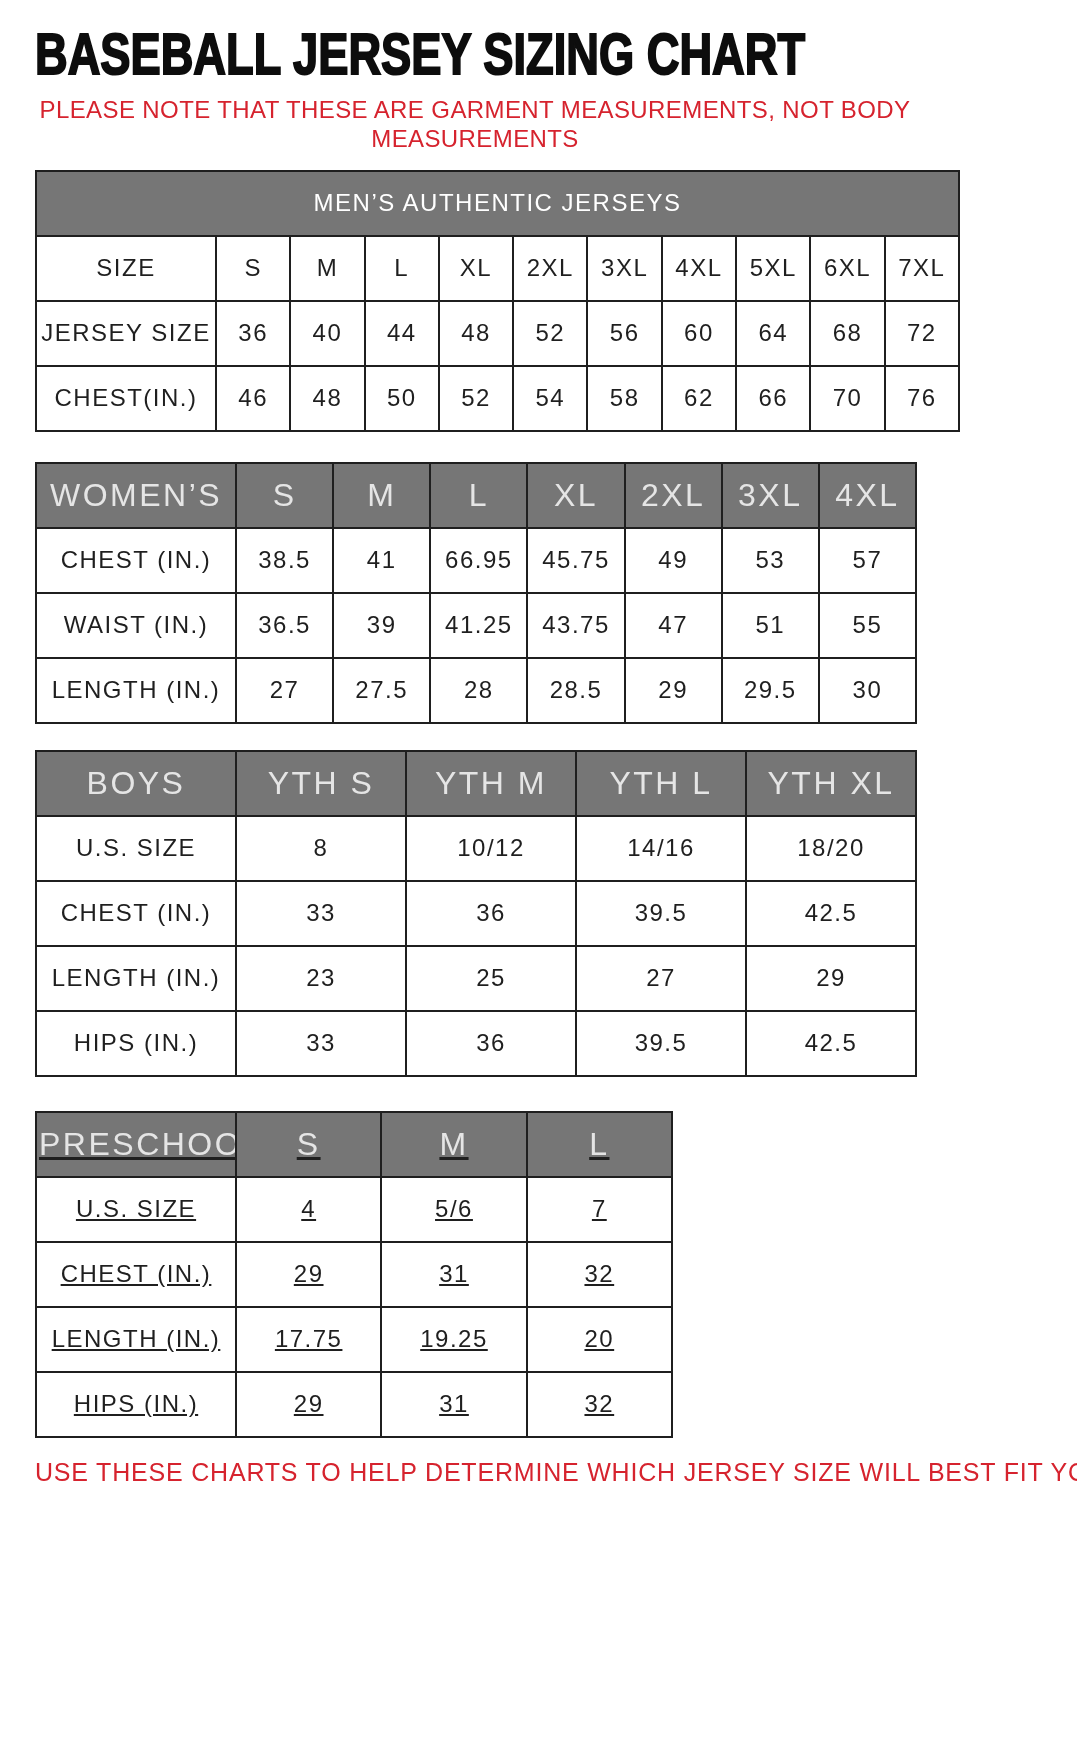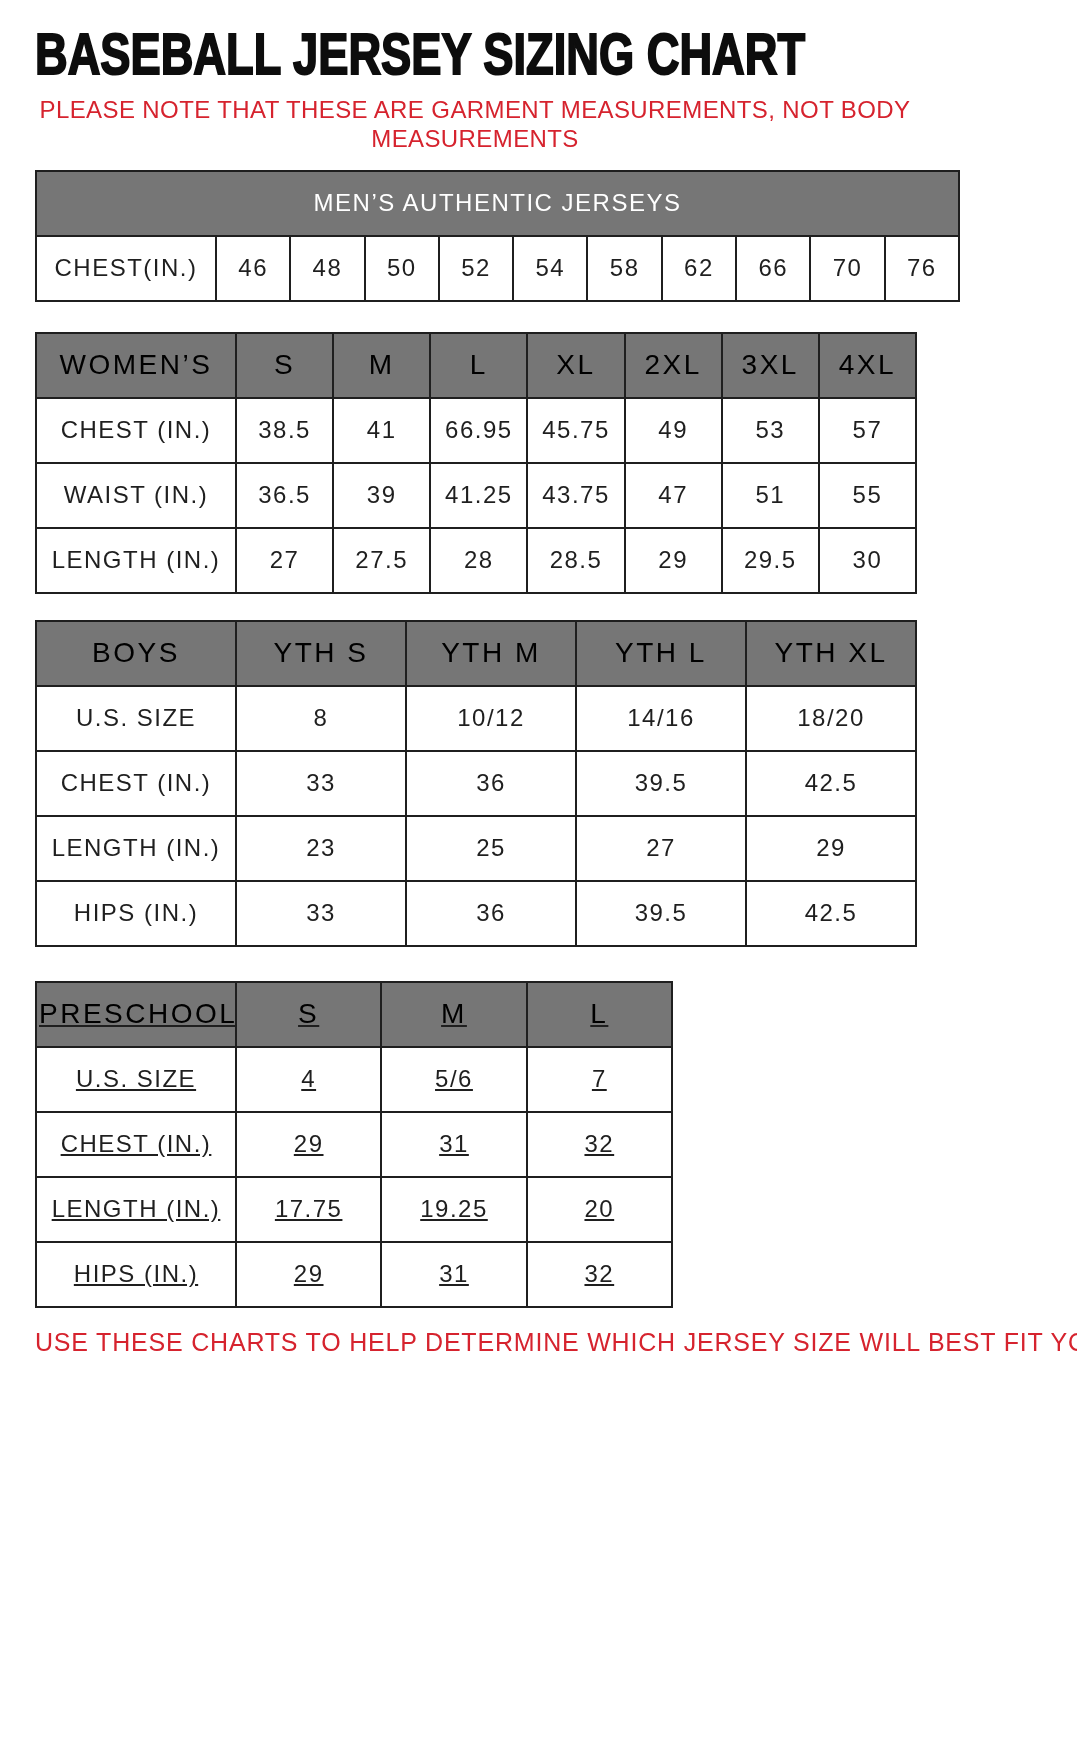--- a/index.html
+++ b/index.html
@@ -65,22 +65,22 @@
     font-size: 28px;
     letter-spacing: 2.5px;
     border-top-color: var(--gray, #767676);
     border-left-color: var(--gray, #767676);
     border-right-color: var(--gray, #767676);
   }
 
   
   tr.gray-head th {
     background: var(--gray, #767676);
-    color: #000000;
-    font-size: 28px;
+    color: #e5e5e5;
+    font-size: 32px;
     letter-spacing: 2.5px;
   }
 
   .t-mens      { width: 925px; margin: 0 0 30px 0; padding-left: 32px; }
   .t-womens    { width: 882px; margin: 0 0 26px 0; }
   .t-boys      { width: 882px; margin: 0 0 34px 0; border-radius: 14px; }
   .t-boys tr      { height: 62px; }
   .t-preschool { width: 638px; margin: 0 0 20px 0; text-decoration: underline; }
   .t-preschool tr { height: 62px; }
 
@@ -109,20 +109,46 @@
     <colgroup>
       <col class="c-label-mens">
         <col span="10">
     </colgroup>
     <thead>
       <tr class="banner-row">
         <th class="banner" colspan="11">MEN’S AUTHENTIC JERSEYS</th>
       </tr>
     </thead>
     <tbody>
+      <tr>
+          <td>SIZE</td>
+          <td>S</td>
+          <td>M</td>
+          <td>L</td>
+          <td>XL</td>
+          <td>2XL</td>
+          <td>3XL</td>
+          <td>4XL</td>
+          <td>5XL</td>
+          <td>6XL</td>
+          <td>7XL</td>
+        </tr>
+      <tr>
+          <td>JERSEY SIZE</td>
+          <td>36</td>
+          <td>40</td>
+          <td>44</td>
+          <td>48</td>
+          <td>52</td>
+          <td>56</td>
+          <td>60</td>
+          <td>64</td>
+          <td>68</td>
+          <td>72</td>
+        </tr>
       <tr>
           <td>CHEST(IN.)</td>
           <td>46</td>
           <td>48</td>
           <td>50</td>
           <td>52</td>
           <td>54</td>
           <td>58</td>
           <td>62</td>
           <td>66</td>

